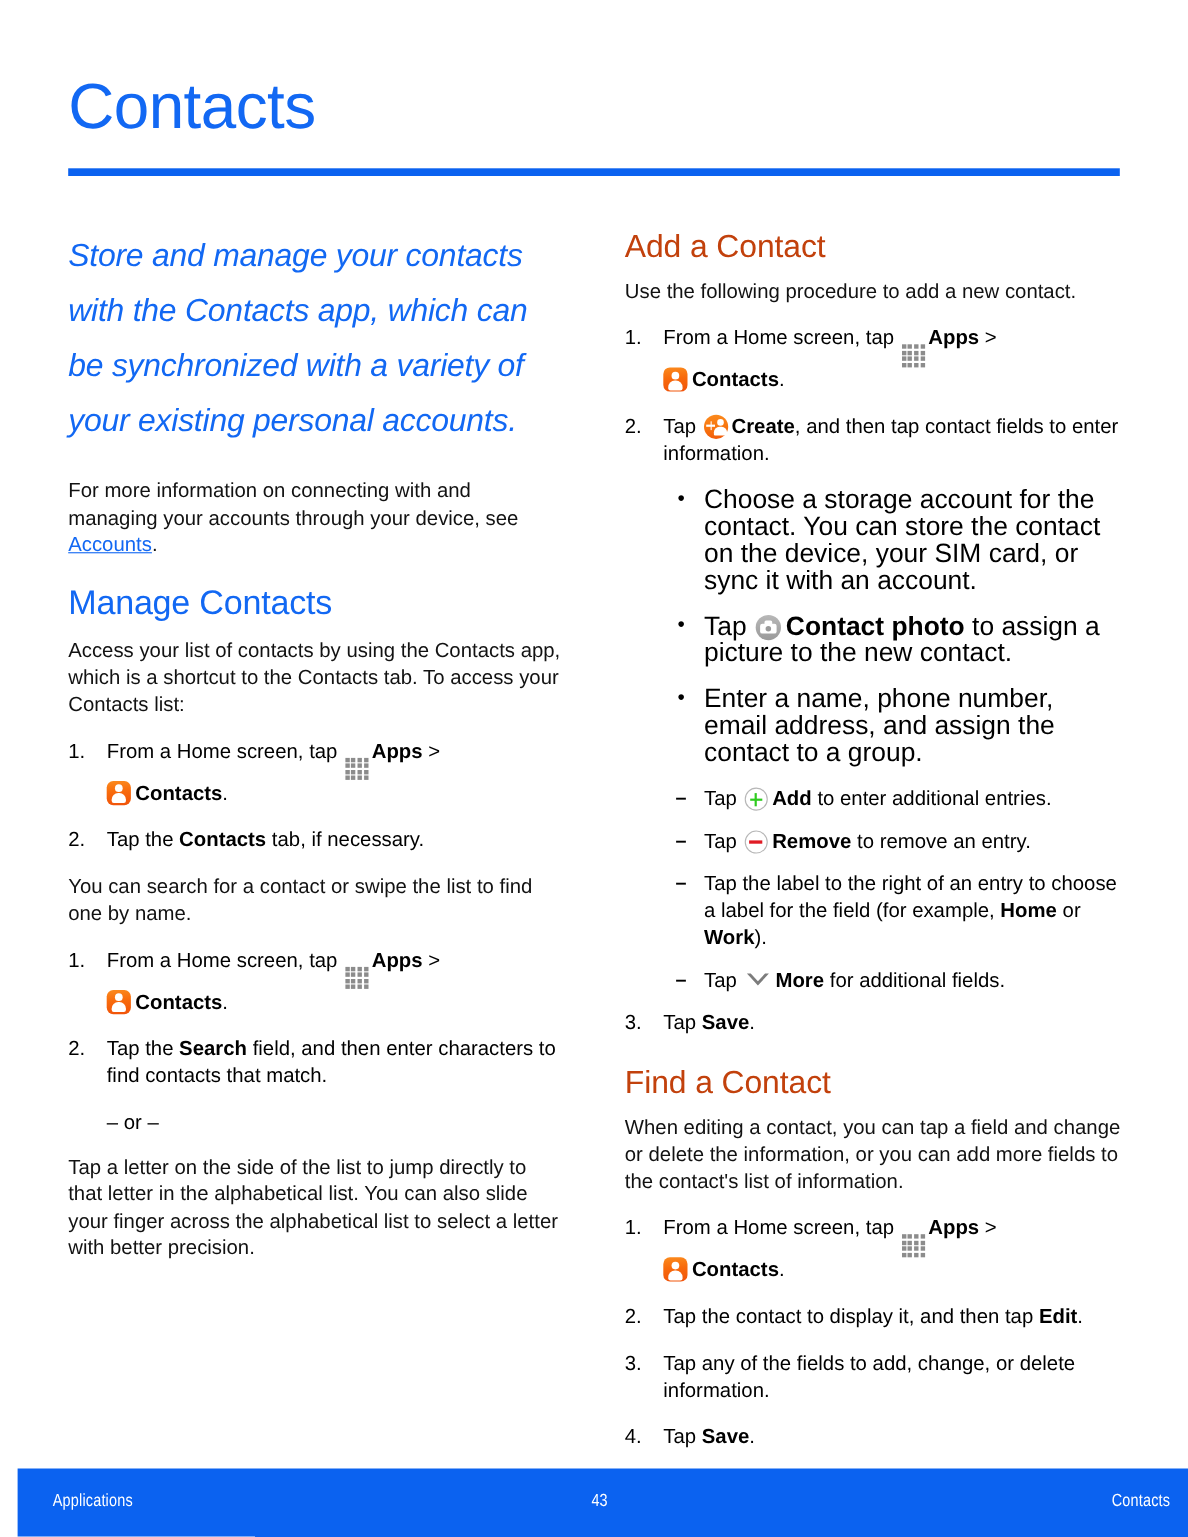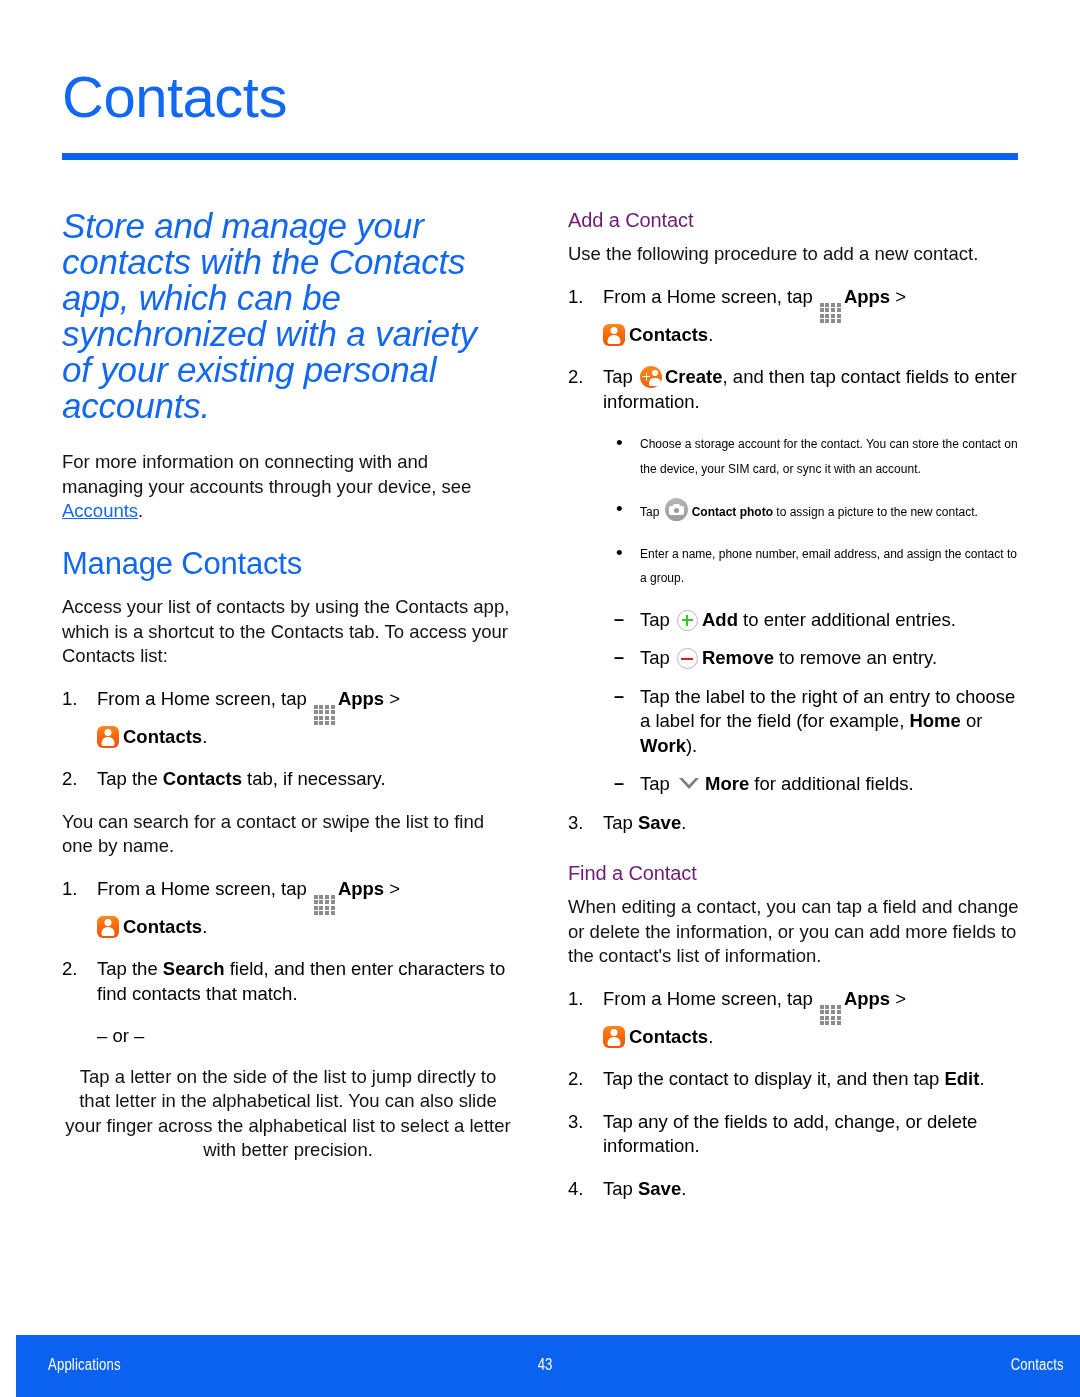--- a/index.html
+++ b/index.html
@@ -46,22 +46,22 @@
   .col {
     position: absolute;
     top: 208px;
     width: 452px;
   }
   .col-left { left: 62px; }
   .col-right { left: 568px; }
 
   
   .lede {
-    font-size: 35px;
-    line-height: 36px;
+    font-size: 29px;
+    line-height: 50px;
     font-style: italic;
     color: #1268F3;
     margin: 0 0 26px 0;
     font-weight: 400;
     letter-spacing: -0.2px;
   }
   p.body {
     font-size: 18.5px;
     line-height: 24.5px;
     margin: 0 0 18px 0;
@@ -69,23 +69,23 @@
   }
   h2.section {
     font-size: 31px;
     font-weight: 400;
     color: #1268F3;
     margin: 22px 0 14px 0;
     line-height: 1.15;
     letter-spacing: -0.2px;
   }
   h3.sub {
-    font-size: 20px;
+    font-size: 29px;
     font-weight: 400;
-    color: #701a75;
+    color: #c2410c;
     margin: 26px 0 10px 0;
     line-height: 1.2;
     letter-spacing: -0.1px;
   }
   h3.sub.first { margin-top: 0; }
 
   b, strong { font-weight: bold; }
 
   a.inline-link {
     color: #1268F3;
@@ -115,21 +115,21 @@
 
   
   ul.bullets {
     list-style: none;
     margin: 0 0 0 0;
     padding: 0;
   }
   ul.bullets > li {
     position: relative;
     padding-left: 27px;
-    font-size: 12px;
+    font-size: 24px;
     line-height: 24.5px;
     margin-bottom: 17px;
   }
   ul.bullets > li::before {
     content: "\2022";
     position: absolute;
     left: 3px;
     top: -1px;
     font-size: 19px;
     line-height: 24.5px;
@@ -155,21 +155,21 @@
     top: -1px;
     font-weight: bold;
     font-size: 18px;
   }
 
   .or-sep {
     font-size: 18.5px;
     line-height: 24.5px;
     margin: 6px 0 16px 35px;
   }
-  .para-indent { margin-left: 35px; text-align: center; }
+  .para-indent { margin-left: 35px; }
 
   
   .icon {
     display: inline-block;
     vertical-align: -4px;
     position: relative;
   }
 
   
   .icon-apps {

